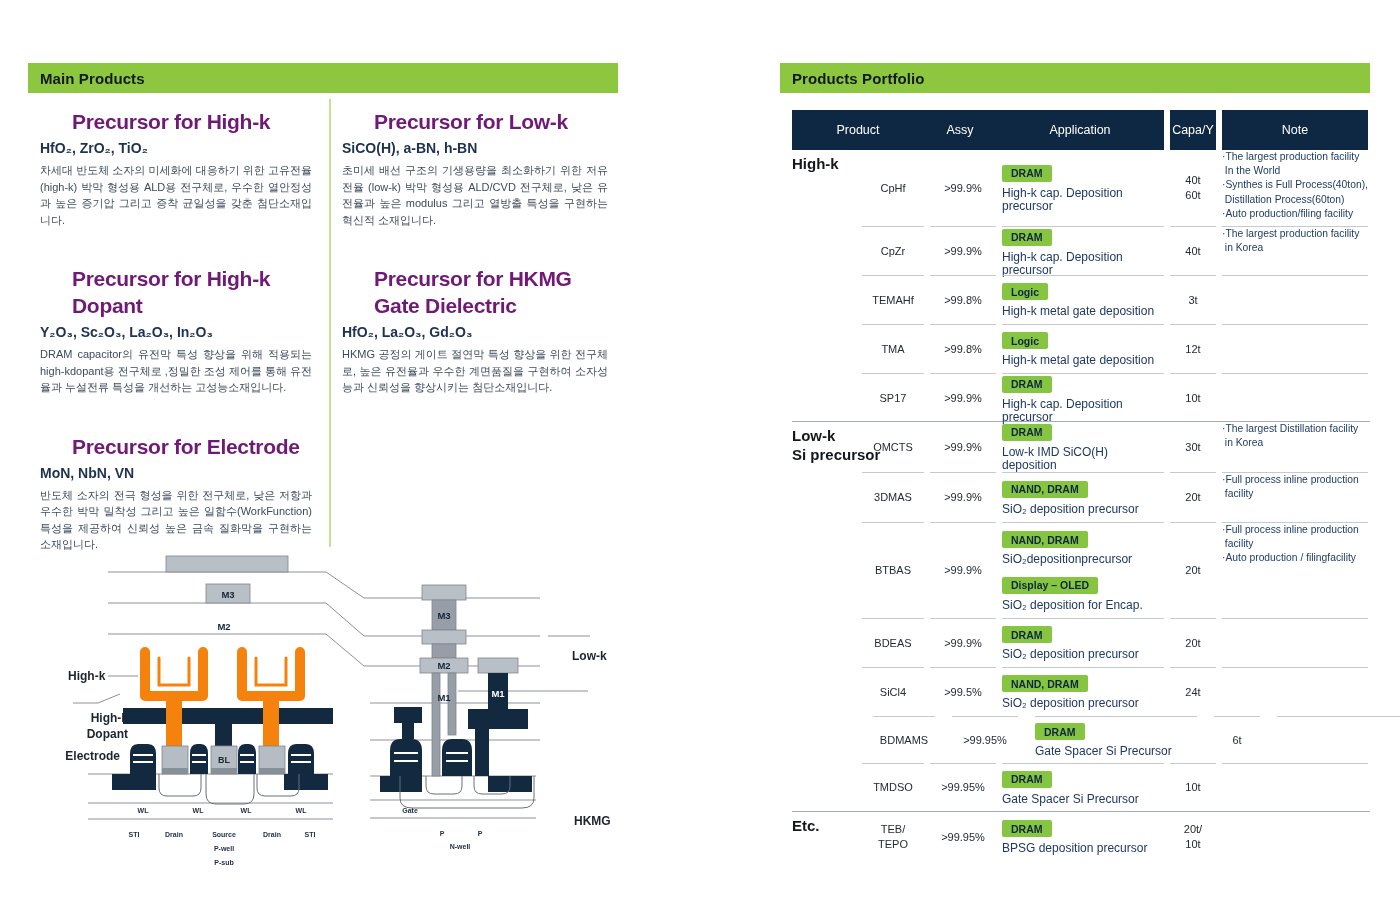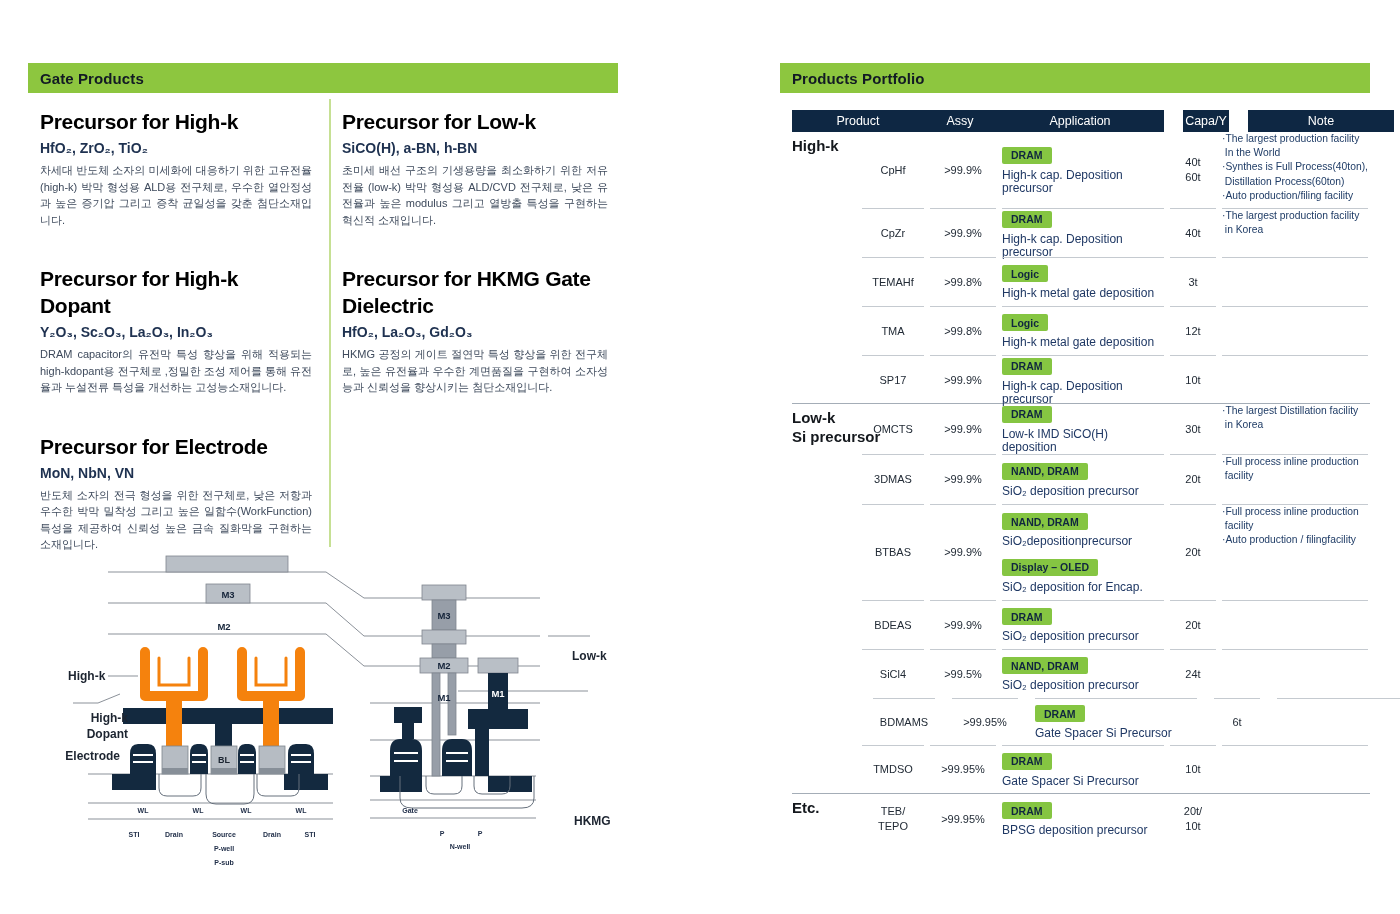--- a/index.html
+++ b/index.html
@@ -10,39 +10,39 @@
   .panel-right{left:780px;}
   .greenbar{height:30px;background:#8dc63f;display:flex;align-items:center;}
   .greenbar .bar-title{font-size:15px;font-weight:700;color:#121a24;padding-left:12px;letter-spacing:0.1px;}
   .panel-body{position:relative;}
   
   .lcol{position:absolute;top:15px;}
   .lcol0{left:12px;width:272px;}
   .lcol1{left:314px;width:266px;}
   .col-divider{position:absolute;left:301px;top:6px;width:2px;height:448px;background:#c6e094;}
   .section{margin-bottom:37px;}
-  .sec-title{font-size:21px;font-weight:700;color:#000000;line-height:27px;letter-spacing:-0.3px;}
+  .sec-title{font-size:21px;font-weight:700;color:#701a75;line-height:27px;letter-spacing:-0.3px;margin-left:32px;}
   .sec-formula{font-size:14px;font-weight:700;color:#1e3150;margin-top:5px;}
   .sec-body{font-size:11px;color:#3e4a5c;line-height:16.5px;margin-top:6px;text-align:justify;}
   
   .diagram{position:absolute;left:0;top:455px;width:590px;height:340px;}
   .ln{stroke:#8b9199;stroke-width:1;fill:none;}
   .navy{fill:#13293f;}
   .lgray{fill:#b9bfc6;stroke:#7f868e;stroke-width:0.8;}
   .mgray{fill:#979ea8;stroke:#7f868e;stroke-width:0.8;}
   .plug{fill:#b6bcc3;stroke:#7e858d;stroke-width:0.8;}
   .band{fill:#878f98;}
   .well{stroke:#66707c;stroke-width:1;fill:none;}
   .dtext{font-family:"Liberation Sans",sans-serif;fill:#1c2531;}
   .dlabel{font-size:12px;font-weight:700;fill:#1c2430;}
   .dsmall{font-size:7px;font-weight:700;fill:#22304a;}
   .dmid{font-size:9.5px;font-weight:700;fill:#15243a;}
   
   .tablewrap{position:absolute;left:12px;top:47px;width:578px;}
-  .thead{display:grid;grid-template-columns:372px 46px 146px;column-gap:19px;height:22px;}
+  .thead{display:grid;grid-template-columns:372px 46px 146px;column-gap:6px;height:40px;}
   .th-block{background:#0e2743;color:#fff;display:flex;align-items:center;justify-content:center;}
   .th-main{display:grid;grid-template-columns:132px 72px 1fr;}
   .th{font-size:12.5px;color:#fff;text-align:center;}
   .trow{display:grid;grid-template-columns:64px 62px 66px 162px 46px 146px;column-gap:6px;}
   .cell{display:flex;align-items:center;justify-content:center;}
   .c-group{align-items:flex-start;justify-content:flex-start;padding-top:4px;}
   .group-label{font-size:15px;font-weight:700;color:#14181d;line-height:19px;white-space:nowrap;}
   .c-prod,.c-assy,.c-capa{font-size:11px;color:#222b36;line-height:15px;text-align:center;flex-direction:column;}
   .c-app{justify-content:flex-start;}
   .app-stack{display:flex;flex-direction:column;gap:9px;width:100%;}
@@ -53,21 +53,21 @@
   .bt{border-top:1px solid #c5cad0;}
   .trow.group-start{border-top:1px solid #a4adb7;}
 </style>
 </head>
 <body>
 
 <div class="page">
 
   <div class="panel panel-left">
     <div class="greenbar">
-      <span class="bar-title">Gate Products</span>
+      <span class="bar-title">Main Products</span>
     </div>
     <div class="panel-body">
       <div class="col-divider"></div>
       <div class="lcol lcol0">
           <div class="section">
             <div class="sec-title">Precursor for High-k</div>
             <div class="sec-formula">HfO₂, ZrO₂, TiO₂</div>
             <div class="sec-body">차세대 반도체 소자의 미세화에 대응하기 위한 고유전율 (high-k) 박막 형성용 ALD용 전구체로, 우수한 열안정성과 높은 증기압 그리고 증착 균일성을 갖춘 첨단소재입니다.</div>
           </div>
           <div class="section">

